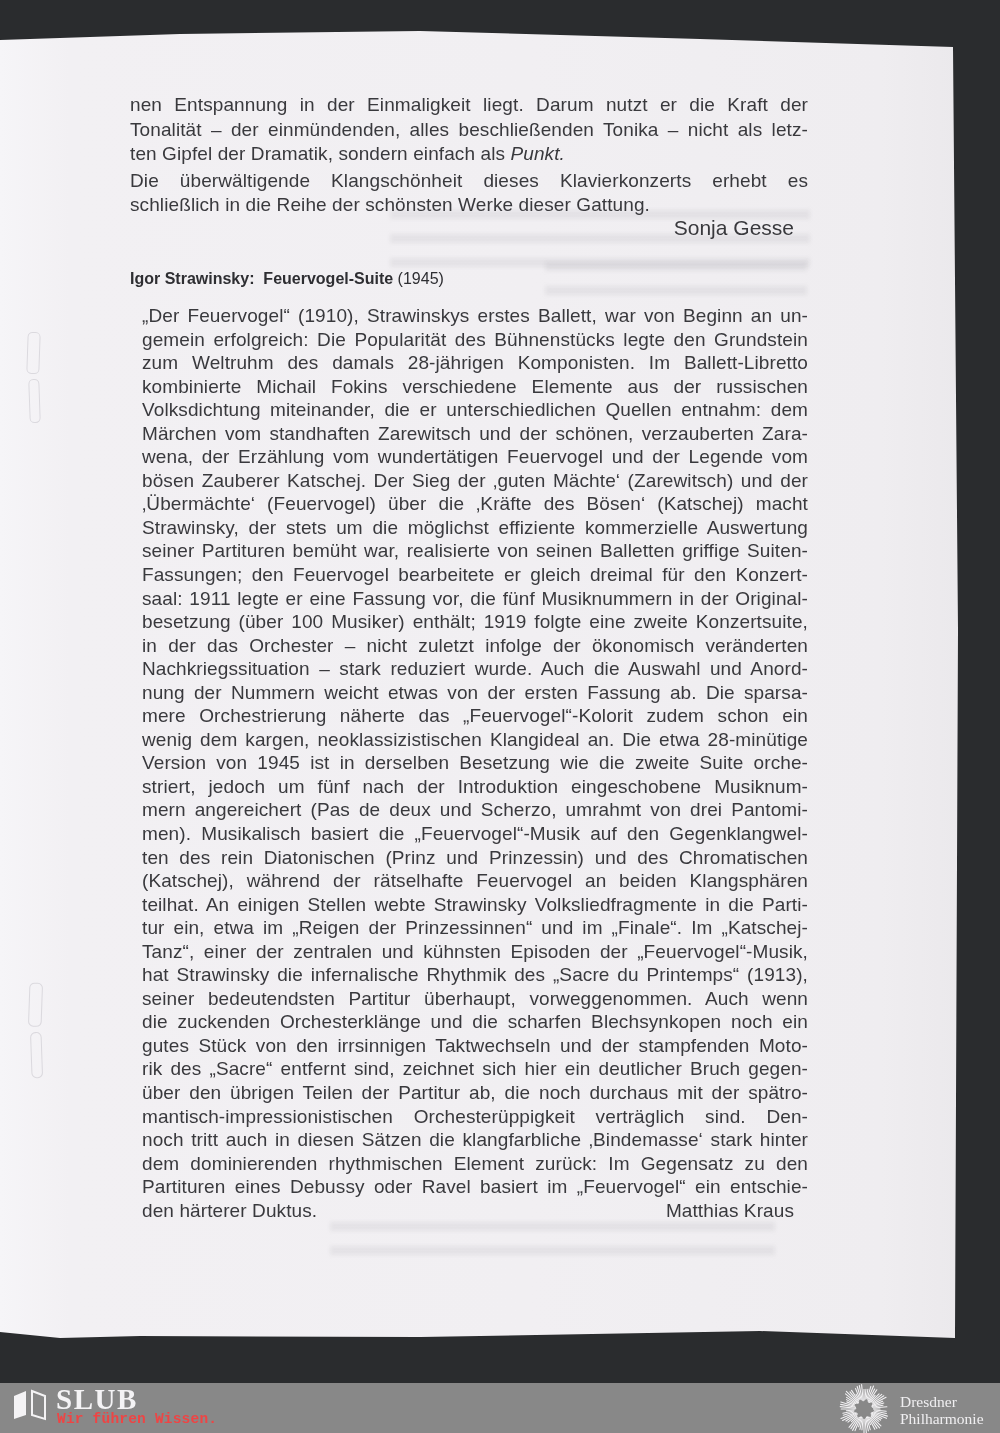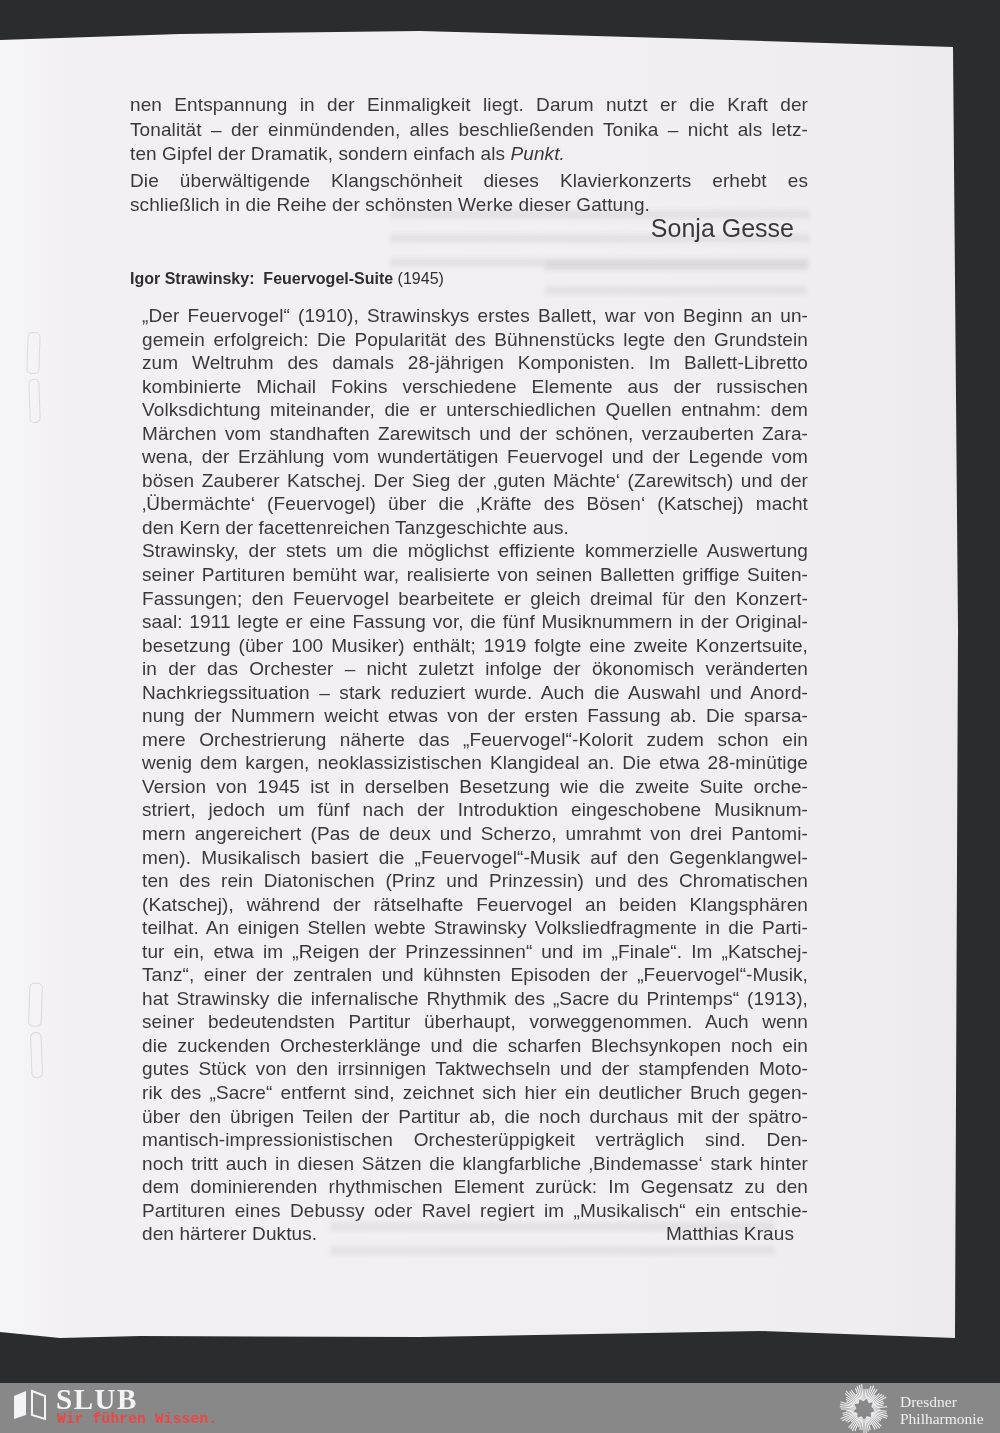--- a/index.html
+++ b/index.html
@@ -44,21 +44,21 @@
     white-space:normal;
     letter-spacing:0.1px;
   }
   .para .line.last{text-align-last:left;}
   #intro-1 .line,#intro-2 .line{line-height:24.6px;}
   #body-1 .line,#body-2 .line{line-height:23.55px;margin-left:12px;}
   #intro-2{margin-top:2px;}
   #body-2{margin-top:0;}
   .author{
     text-align:right;padding-right:14px;margin-top:-2px;
-    line-height:24px;font-size:25px;
+    line-height:24px;font-size:21px;
   }
   .heading{
     margin:26px 0 13px 0;font-size:16px;line-height:25px;color:#2e2e32;
   }
   .heading .hb{font-weight:bold;white-space:pre;}
   .heading .hr{font-weight:normal;white-space:pre;}
   .line.with-author{display:flex;justify-content:space-between;text-align:right;}
   .line.with-author .inline-author{margin-right:14px;}
   em{font-style:italic;}
   
@@ -115,21 +115,20 @@
       <div class="para" id="body-1">
         <div class="line">„Der Feuervogel“ (1910), Strawinskys erstes Ballett, war von Beginn an un-</div>
         <div class="line">gemein erfolgreich: Die Popularität des Bühnenstücks legte den Grundstein</div>
         <div class="line">zum Weltruhm des damals 28-jährigen Komponisten. Im Ballett-Libretto</div>
         <div class="line">kombinierte Michail Fokins verschiedene Elemente aus der russischen</div>
         <div class="line">Volksdichtung miteinander, die er unterschiedlichen Quellen entnahm: dem</div>
         <div class="line">Märchen vom standhaften Zarewitsch und der schönen, verzauberten Zara-</div>
         <div class="line">wena, der Erzählung vom wundertätigen Feuervogel und der Legende vom</div>
         <div class="line">bösen Zauberer Katschej. Der Sieg der ‚guten Mächte‘ (Zarewitsch) und der</div>
         <div class="line">‚Übermächte‘ (Feuervogel) über die ‚Kräfte des Bösen‘ (Katschej) macht</div>
-        <div class="line last">den Kern der facettenreichen Tanzgeschichte aus.</div>
       </div>
       <div class="para" id="body-2">
         <div class="line">Strawinsky, der stets um die möglichst effiziente kommerzielle Auswertung</div>
         <div class="line">seiner Partituren bemüht war, realisierte von seinen Balletten griffige Suiten-</div>
         <div class="line">Fassungen; den Feuervogel bearbeitete er gleich dreimal für den Konzert-</div>
         <div class="line">saal: 1911 legte er eine Fassung vor, die fünf Musiknummern in der Original-</div>
         <div class="line">besetzung (über 100 Musiker) enthält; 1919 folgte eine zweite Konzertsuite,</div>
         <div class="line">in der das Orchester – nicht zuletzt infolge der ökonomisch veränderten</div>
         <div class="line">Nachkriegssituation – stark reduziert wurde. Auch die Auswahl und Anord-</div>
         <div class="line">nung der Nummern weicht etwas von der ersten Fassung ab. Die sparsa-</div>
@@ -146,21 +145,21 @@
         <div class="line">Tanz“, einer der zentralen und kühnsten Episoden der „Feuervogel“-Musik,</div>
         <div class="line">hat Strawinsky die infernalische Rhythmik des „Sacre du Printemps“ (1913),</div>
         <div class="line">seiner bedeutendsten Partitur überhaupt, vorweggenommen. Auch wenn</div>
         <div class="line">die zuckenden Orchesterklänge und die scharfen Blechsynkopen noch ein</div>
         <div class="line">gutes Stück von den irrsinnigen Taktwechseln und der stampfenden Moto-</div>
         <div class="line">rik des „Sacre“ entfernt sind, zeichnet sich hier ein deutlicher Bruch gegen-</div>
         <div class="line">über den übrigen Teilen der Partitur ab, die noch durchaus mit der spätro-</div>
         <div class="line">mantisch-impressionistischen Orchesterüppigkeit verträglich sind. Den-</div>
         <div class="line">noch tritt auch in diesen Sätzen die klangfarbliche ‚Bindemasse‘ stark hinter</div>
         <div class="line">dem dominierenden rhythmischen Element zurück: Im Gegensatz zu den</div>
-        <div class="line">Partituren eines Debussy oder Ravel regiert im „Musikalisch“ ein entschie-</div>
+        <div class="line">Partituren eines Debussy oder Ravel basiert im „Feuervogel“ ein entschie-</div>
         <div class="line last with-author">
           <span>den härterer Duktus.</span>
           <span class="inline-author">Matthias Kraus</span>
         </div>
       </div>
     </div>
 </div>
 
 <div class="footer-bar"></div>
 

